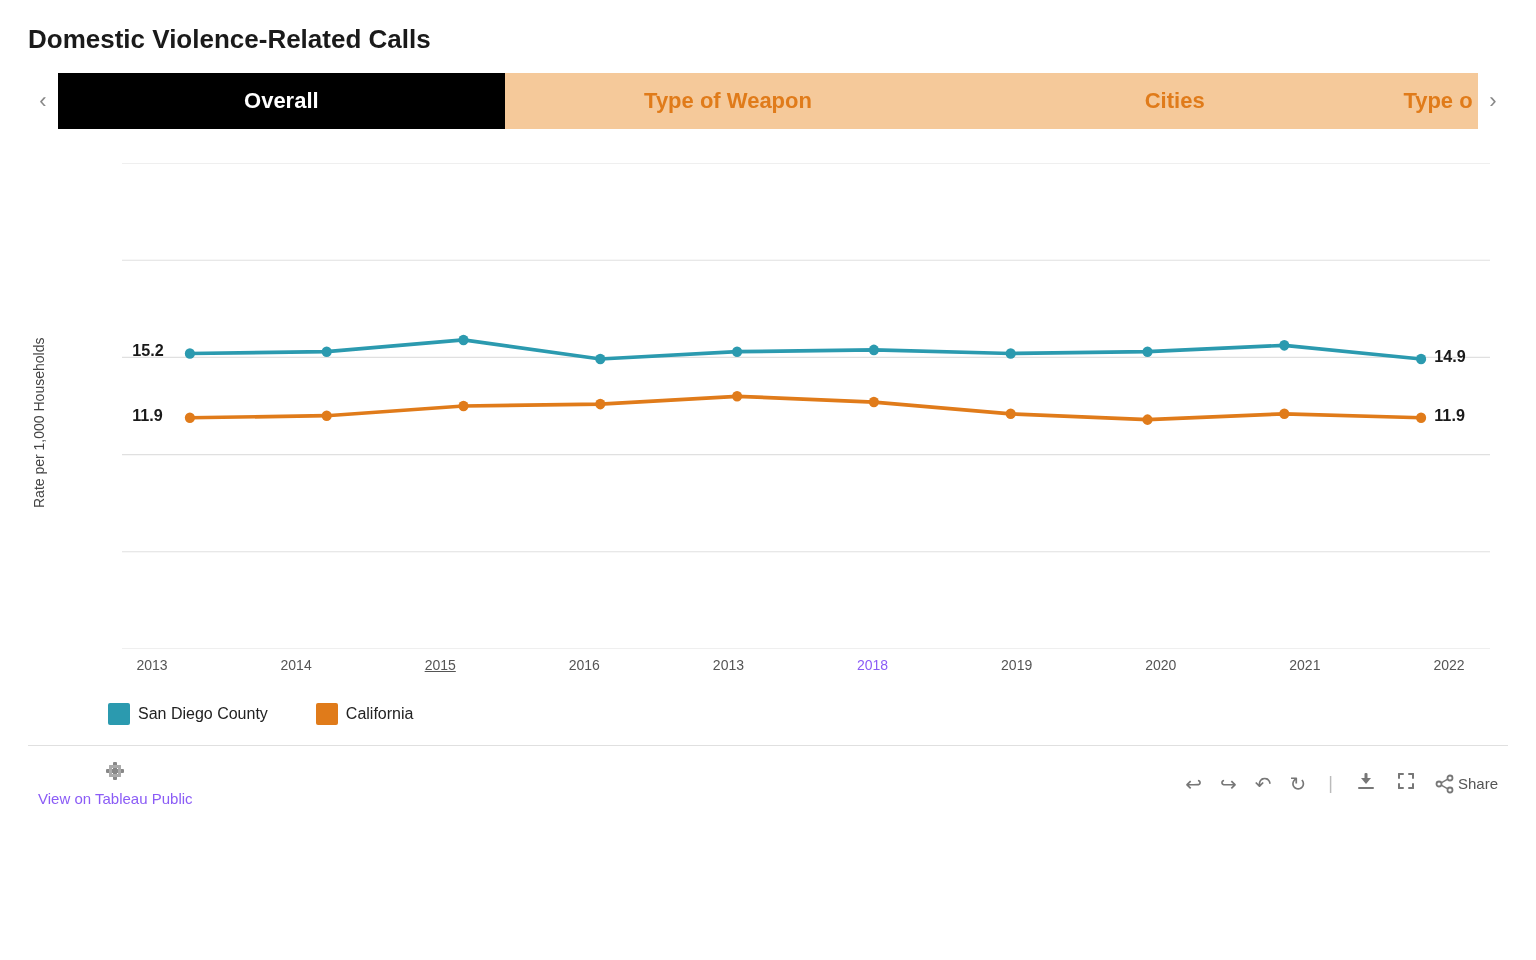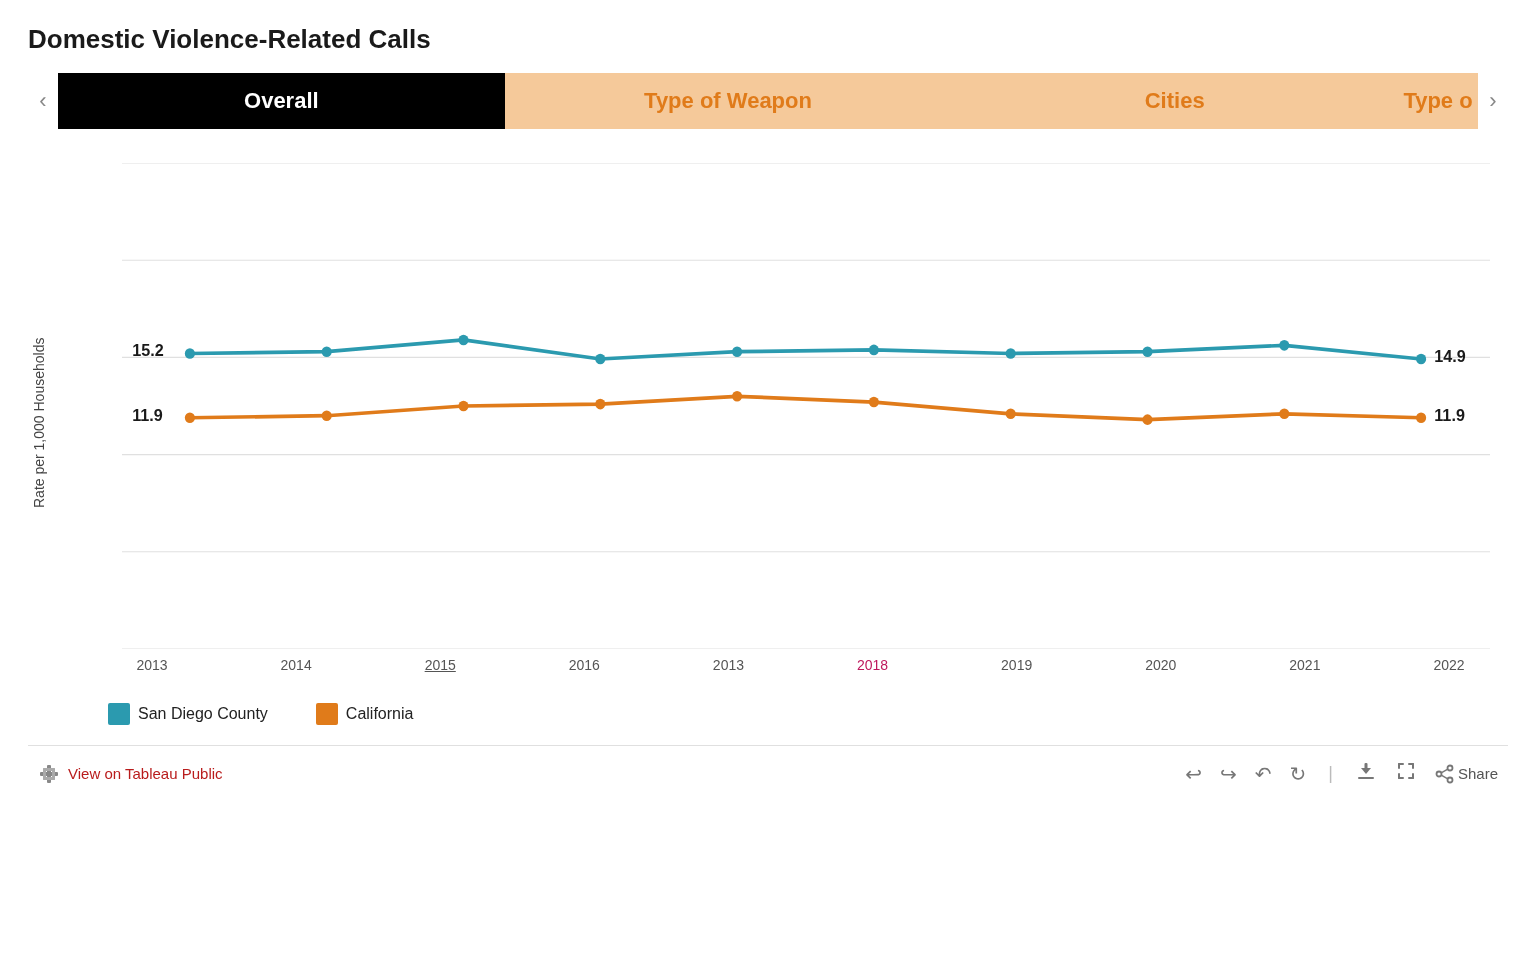--- a/index.html
+++ b/index.html
@@ -124,22 +124,23 @@
       justify-content: space-between;
       padding: 14px 10px 10px 10px;
       border-top: 1px solid #e0e0e0;
       margin-top: 8px;
     }
     .tableau-link {
       display: flex;
       align-items: center;
       gap: 8px;
       font-size: 15px;
-      color: #b91c1c;
-      cursor: pointer;
+      color: #8b5cf6;
+      cursor: pointer;
+      flex-direction: column;
     }
     .bottom-controls {
       display: flex;
       align-items: center;
       gap: 18px;
     }
     .ctrl-icon {
       font-size: 20px;
       color: #777;
       cursor: pointer;
@@ -228,21 +229,21 @@
         <text x="1295" y="244" font-size="16" font-weight="bold" fill="#1a1a1a">11.9</text>
       </svg>
 
 
       <div style="position:absolute;left:68px;right:29px;bottom:0;height:44px;display:flex;justify-content:space-between;align-items:flex-start;padding-top:8px;">
         <span style="font-size:14px;color:#555;text-align:center;width:60px;">2013</span>
         <span style="font-size:14px;color:#555;text-align:center;width:60px;">2014</span>
         <span style="font-size:14px;color:#555;text-align:center;width:60px;text-decoration:underline;">2015</span>
         <span style="font-size:14px;color:#555;text-align:center;width:60px;">2016</span>
         <span style="font-size:14px;color:#555;text-align:center;width:60px;">2013</span>
-        <span style="font-size:14px;color:#be185d;text-align:center;width:60px;">2018</span>
+        <span style="font-size:14px;color:#8b5cf6;text-align:center;width:60px;">2018</span>
         <span style="font-size:14px;color:#555;text-align:center;width:60px;">2019</span>
         <span style="font-size:14px;color:#555;text-align:center;width:60px;">2020</span>
         <span style="font-size:14px;color:#555;text-align:center;width:60px;">2021</span>
         <span style="font-size:14px;color:#555;text-align:center;width:60px;">2022</span>
       </div>
     </div>
   </div>
 
   <div class="legend">
     <div class="legend-item">

